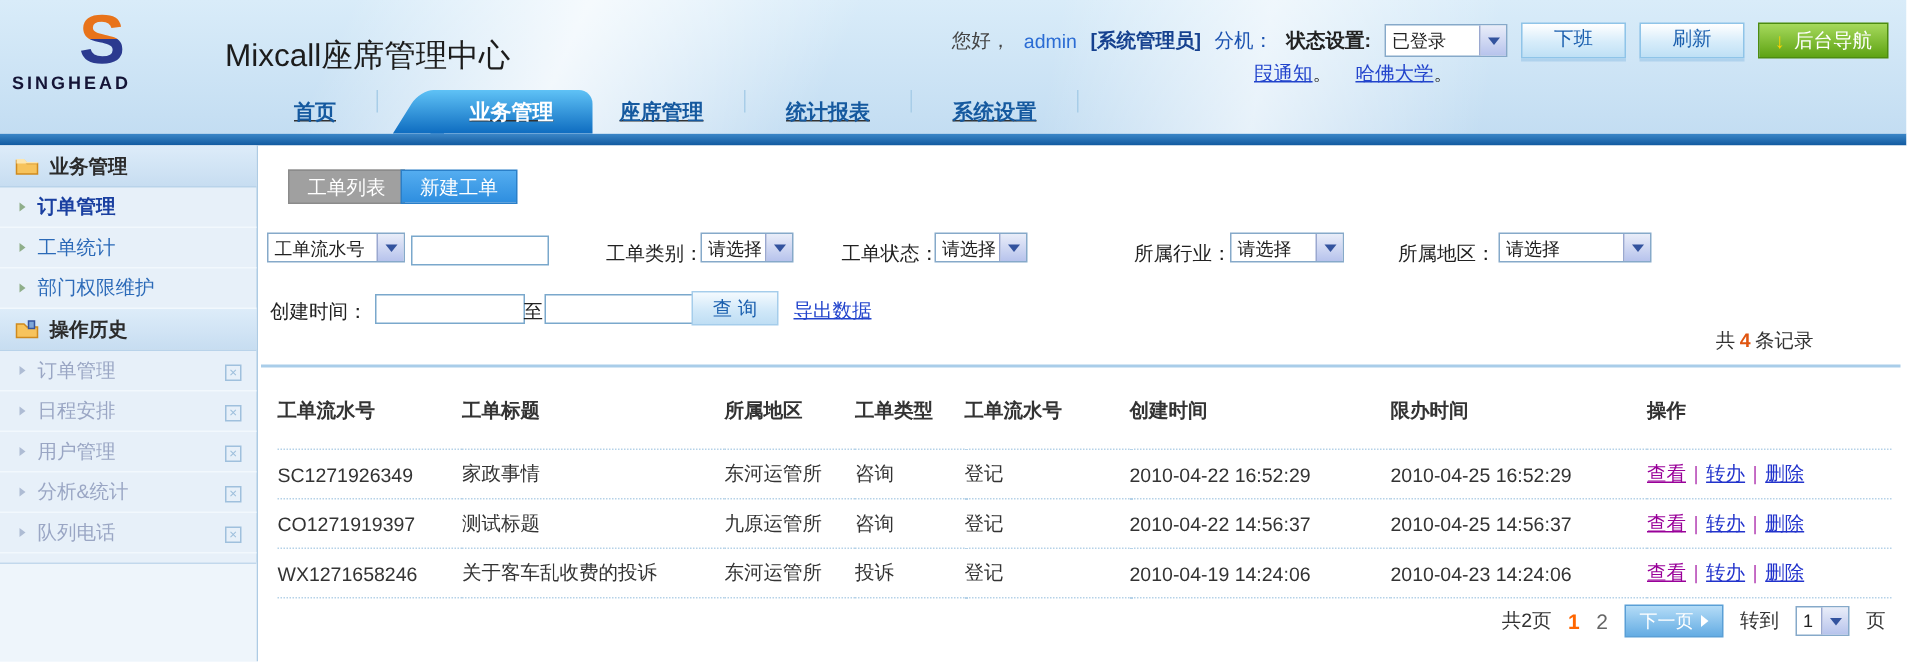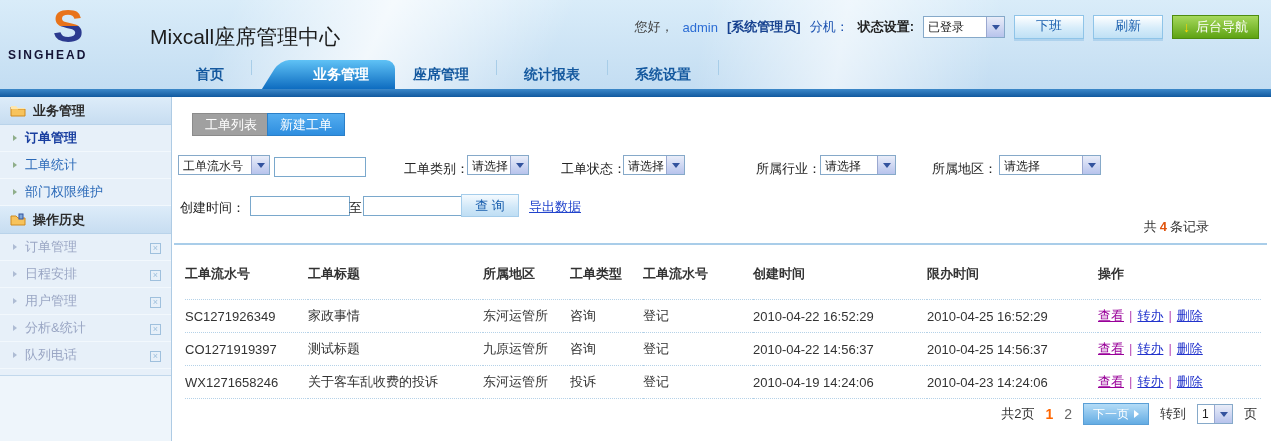--- a/index.html
+++ b/index.html
@@ -34,21 +34,21 @@
   .sel.h22{height:22px;}
 
   .hbtn{width:68px;height:22px;background:linear-gradient(180deg,#ffffff,#d6ecfa 55%,#bfe0f5);
         border:1px solid #8fc4e8;color:#1a5fae;font-size:13px;text-align:center;line-height:20px;
         box-shadow:0 2px 0 rgba(150,195,230,.55);cursor:pointer;}
   .green-btn{height:22px;padding:0 10px;background:linear-gradient(180deg,#a6d95c,#5ea313);
         border:1px solid #4d8c10;color:#fff;font-size:13px;display:flex;align-items:center;gap:6px;cursor:pointer;}
   .dn-arrow{color:#ffd200;font-weight:bold;font-size:14px;line-height:1;}
 
   
-  .nav{position:absolute;left:178px;bottom:0;display:flex;align-items:flex-start;}
+  .nav{position:absolute;left:178px;bottom:0;display:flex;align-items:flex-start;text-decoration:underline;}
   .tab{padding:6px 18px 5px;color:#15599f;font-weight:bold;font-size:14px;cursor:pointer;white-space:nowrap;}
   .nav-sep{width:1px;height:15px;background:#a8cde8;margin:0 9px 7px;}
   .tab.active{position:relative;background:linear-gradient(180deg,#5fc2f6,#0e6cc0);color:#fff;
         border-radius:9px 9px 0 0;padding:6px 26px 5px;margin-left:26px;}
   .tab.active::before{content:'';position:absolute;left:-16px;bottom:0;width:34px;height:100%;
         background:linear-gradient(180deg,#5fc2f6,#0e6cc0);transform:skewX(-32deg);border-radius:9px 0 0 0;z-index:0;}
   .tab.active .t{position:relative;z-index:1;}
 
   .bluebar{height:8px;background:linear-gradient(180deg,#3c88c9 0%,#11599f 100%);}
 
@@ -140,20 +140,24 @@
         <span class="arw"></span>
       </span>
       <span class="hbtn">下班</span>
       <span class="hbtn">刷新</span>
       <span class="green-btn">
         <span class="dn-arrow">↓</span>
         <span>后台导航</span>
       </span>
     </div>
 
+    <div class="notice-line">
+      <a>叚通知</a><span class="notice-suffix">。</span>
+      <a>哈佛大学</a><span class="notice-suffix">。</span>
+    </div>
 
     <div class="nav">
       <div class="tab">首页</div>
       <div class="nav-sep"></div>
       <div class="tab active"><span class="t">业务管理</span></div>
       <div class="tab">座席管理</div>
       <div class="nav-sep"></div>
       <div class="tab">统计报表</div>
       <div class="nav-sep"></div>
       <div class="tab">系统设置</div>

